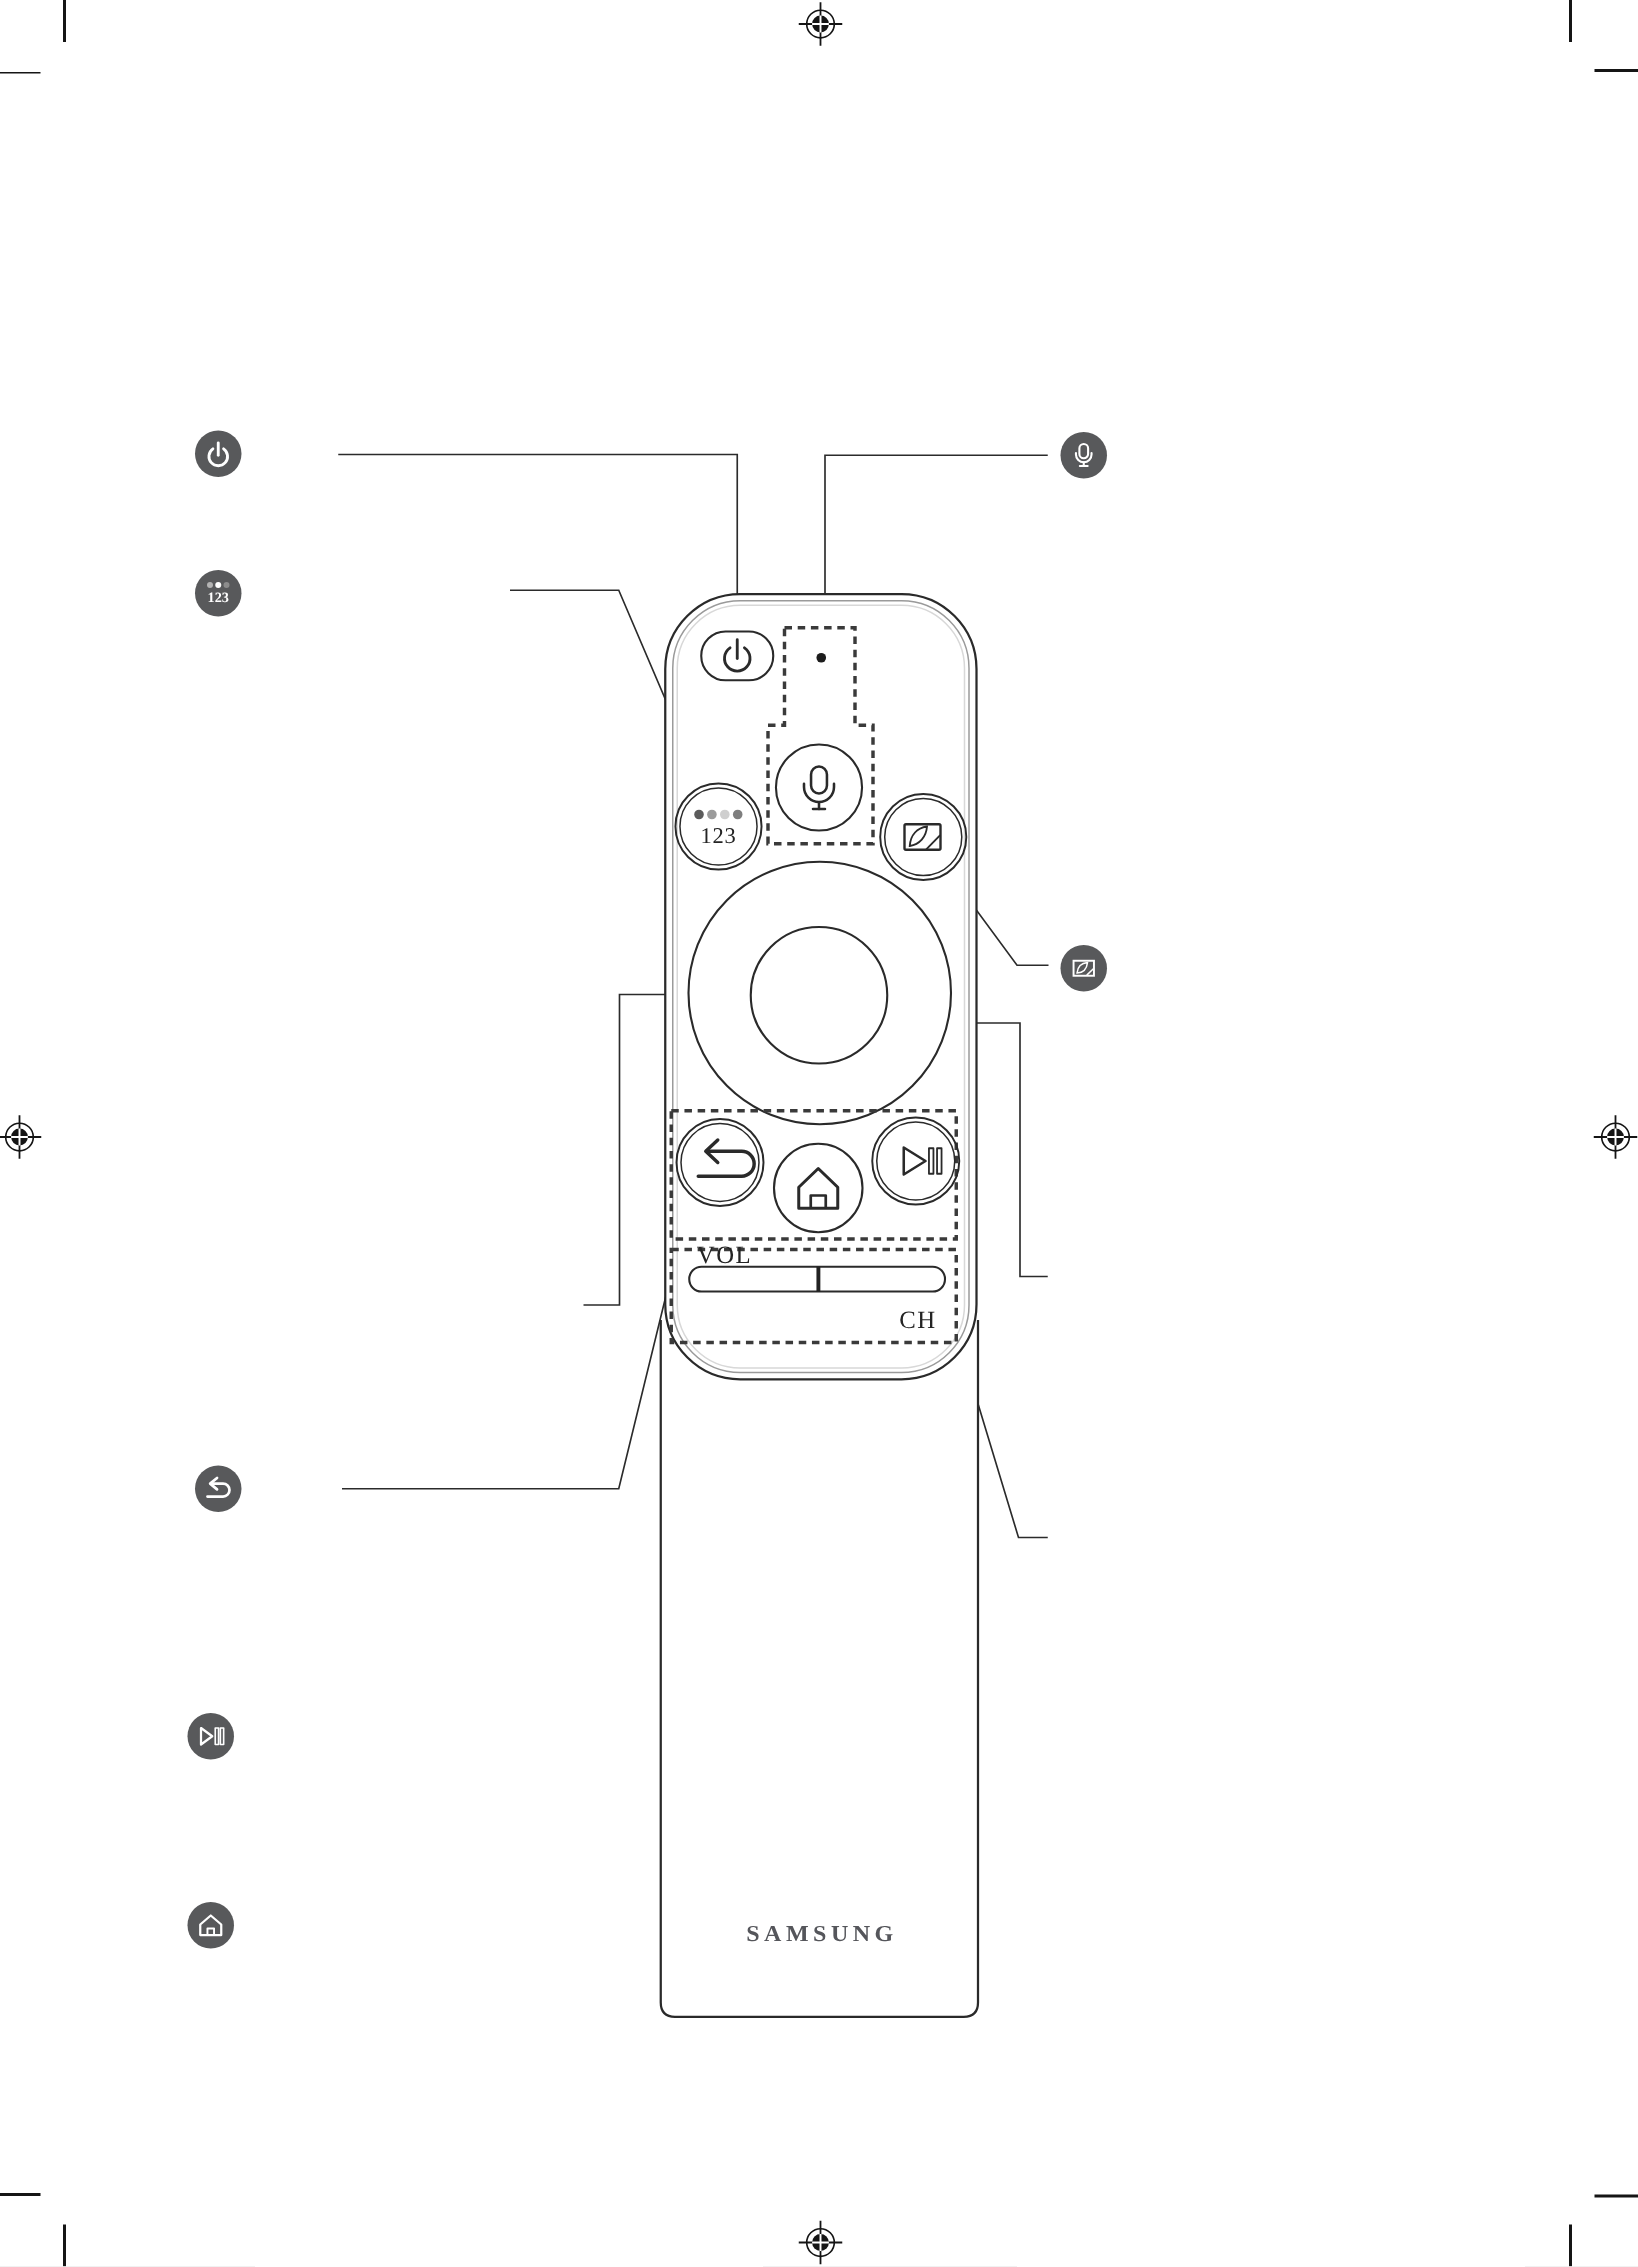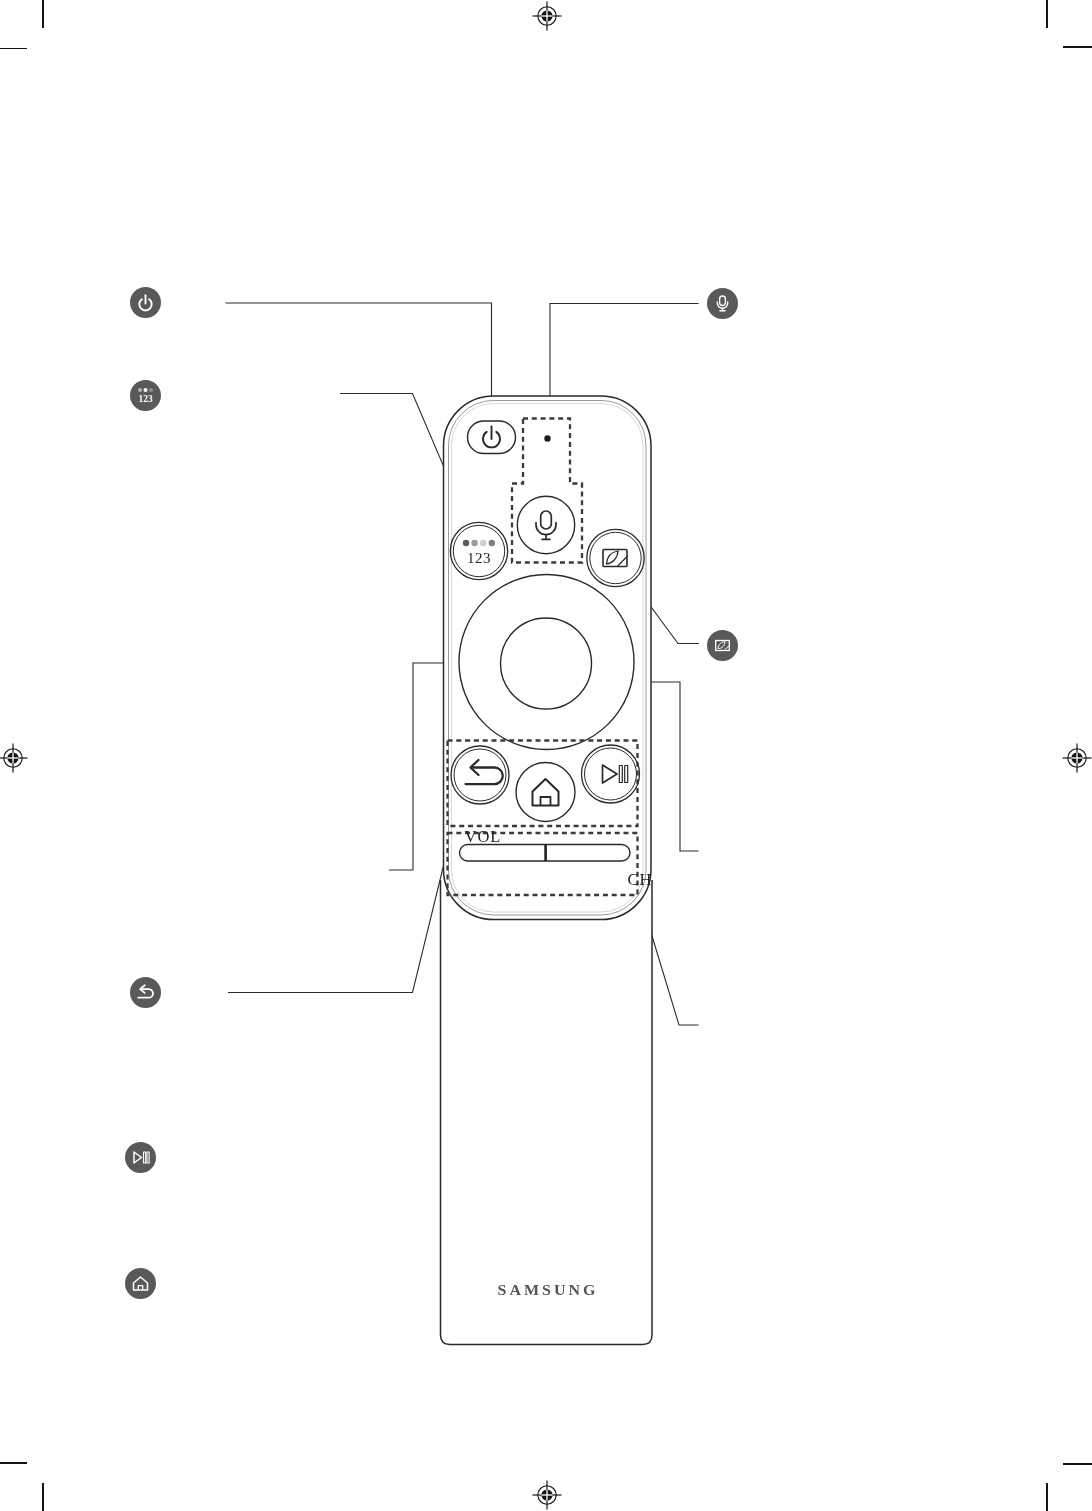--- a/index.html
+++ b/index.html
@@ -14,21 +14,21 @@
   .mark{background:#151515;}
   .label{
     position:absolute;
     color:#242424;
     text-align:center;
     line-height:1.1;
     user-select:none;
   }
   .btn-123-label{left:455px;top:550px;width:48px;font-size:15px;letter-spacing:.5px;}
   .vol-label{left:451px;top:828px;width:64px;font-size:16.5px;letter-spacing:1px;}
-  .ch-label{left:608px;top:871px;width:64px;font-size:16.5px;letter-spacing:1px;}
+  .ch-label{left:580px;top:871px;width:64px;font-size:16.5px;letter-spacing:1px;}
   .brand{
     left:466px;top:1281px;width:161px;
     font-size:16px;font-weight:bold;letter-spacing:3px;text-indent:3px;
     color:#55565b;transform:scaleY(.95);
   }
   .badge-123-label{
     left:129.5px;top:393.5px;width:32px;
     font-size:9.5px;font-weight:bold;color:#ffffff;letter-spacing:0;
   }
   svg{display:block;}

